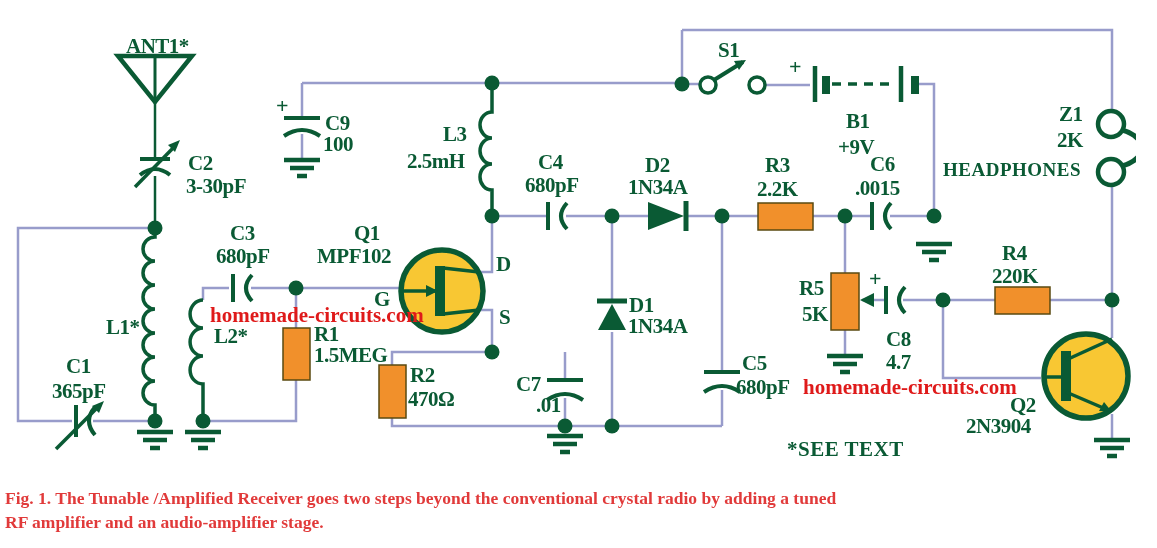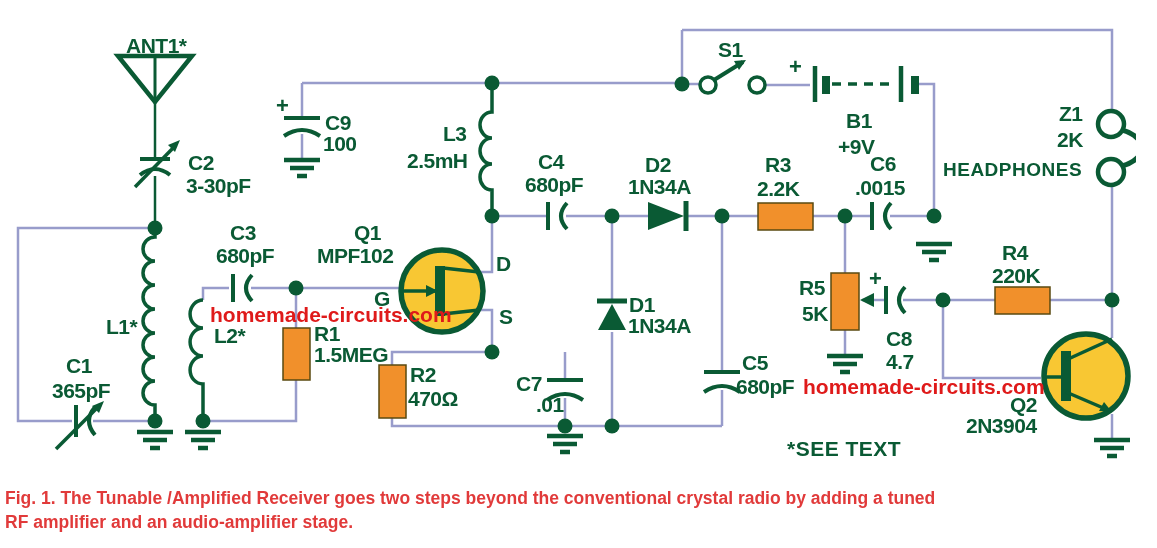--- a/index.html
+++ b/index.html
@@ -1,17 +1,17 @@
 <!DOCTYPE html>
 <html style="--wire: #989ccb; --grn: #0a5a34; --orange: #f1902b; --rborder: #5a4a10; --yellow: #f8c733; --redwm: #df1a1a; --redcap: #e13a3a;"><head>
 <meta charset="utf-8">
 <style>
   html,body{margin:0;padding:0;background:#fff;}
   .stage{position:relative;width:1136px;height:548px;background:#fff;overflow:hidden;
-         font-family:Liberation Sans, sans-serif;}
+         font-family:Liberation Serif, serif;}
   svg{display:block}
   .w{stroke:var(--wire);stroke-width:2.5;fill:none;}
   .g{stroke:var(--grn);fill:none;}
   .gf{fill:var(--grn);stroke:none;}
   .sym{stroke-width:4;}
   .sym5{stroke-width:5;}
   .coil{stroke-width:3.5;}
   .lead{stroke-width:3.5;}
   .rbox{fill:var(--orange);stroke:var(--rborder);stroke-width:1.5;}
   .tcirc{fill:var(--yellow);stroke:var(--grn);stroke-width:5.5;}

